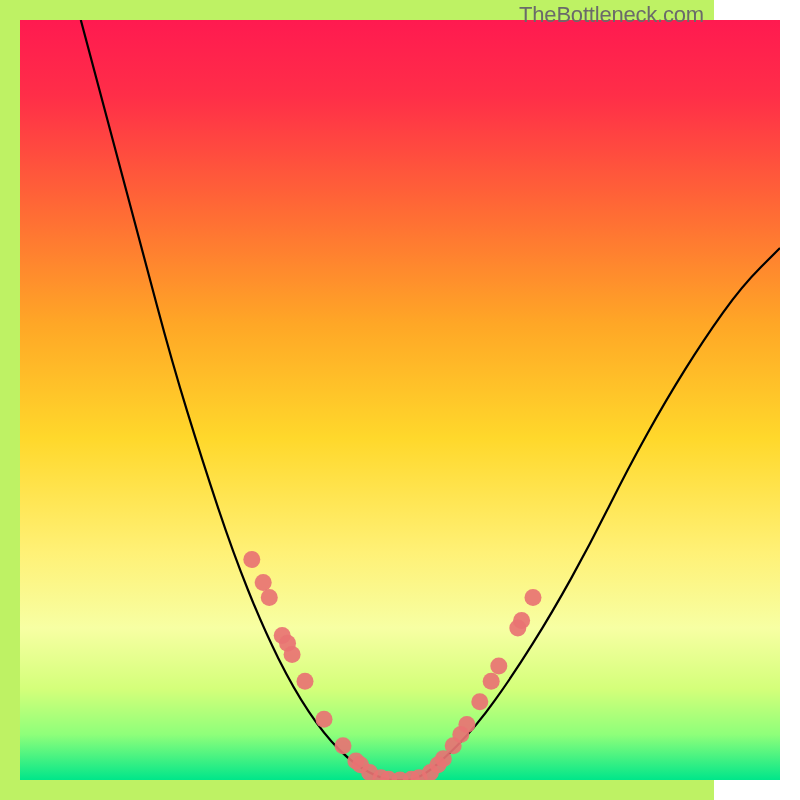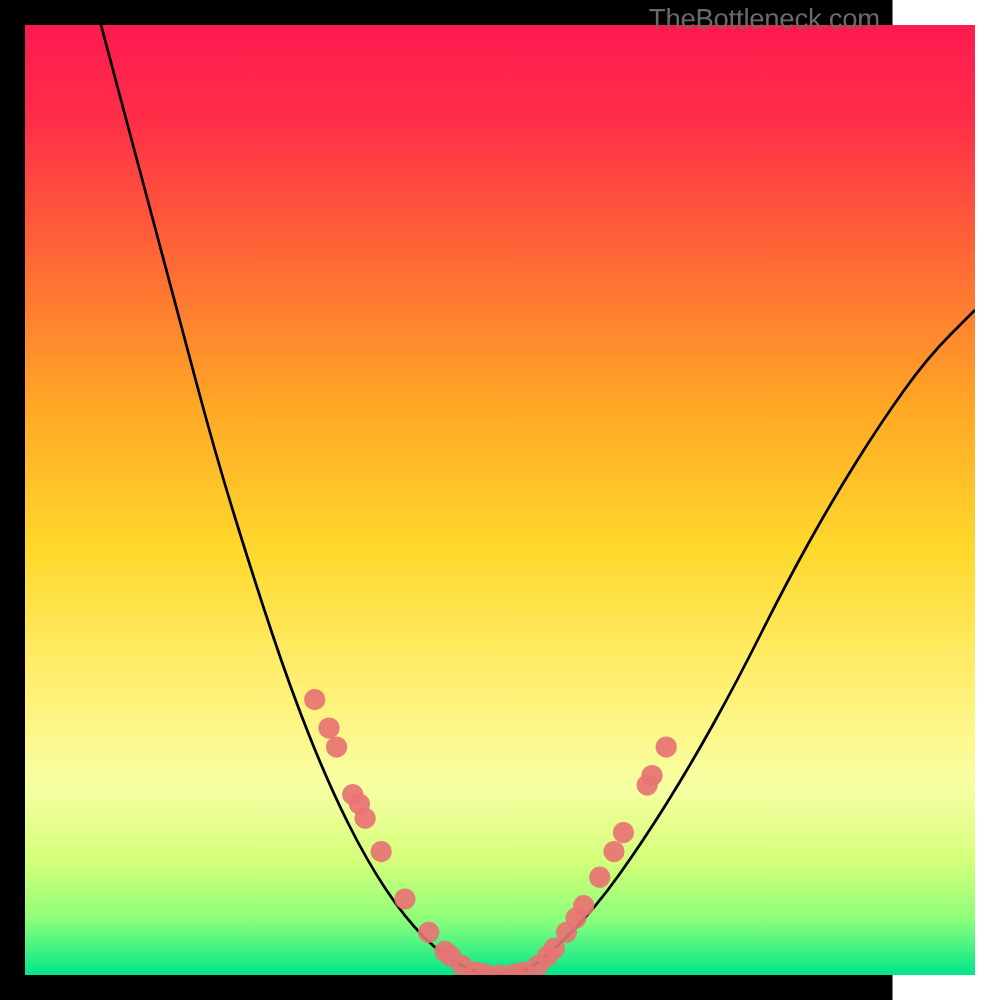--- a/index.html
+++ b/index.html
@@ -1,17 +1,17 @@
 <!DOCTYPE html>
 <html><head>
 <meta charset="utf-8">
 <style>
   * { margin: 0; padding: 0; box-sizing: border-box; }
   body { width: 800px; height: 800px; overflow: hidden; font-family: Arial, sans-serif; }
-  .container { width: 714px; height: 800px; position: relative; background: #000000; }
+  .container { width: 714px; height: 800px; position: relative; background: #bef264; }
   .plot-area {
     position: absolute;
     left: 20px;
     top: 20px;
     width: 760px;
     height: 760px;
   }
   .watermark {
     position: absolute;
     top: 2px;

